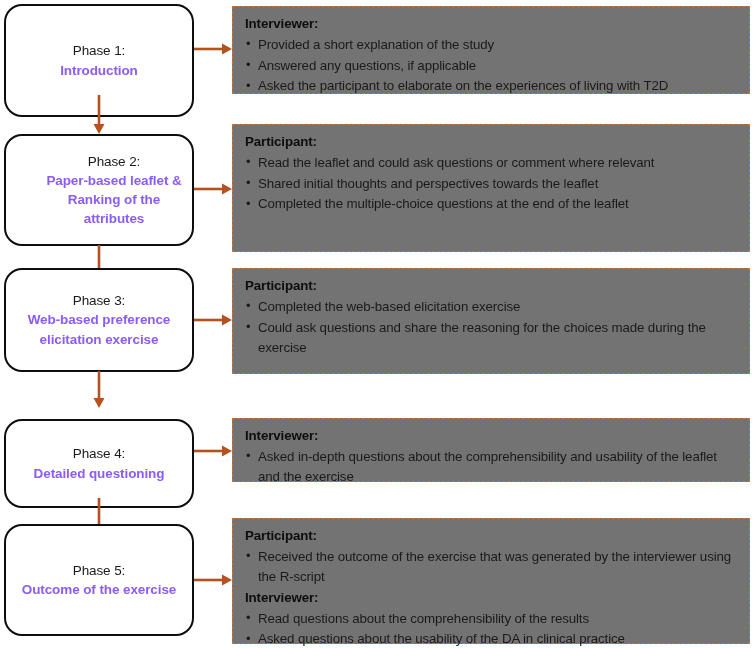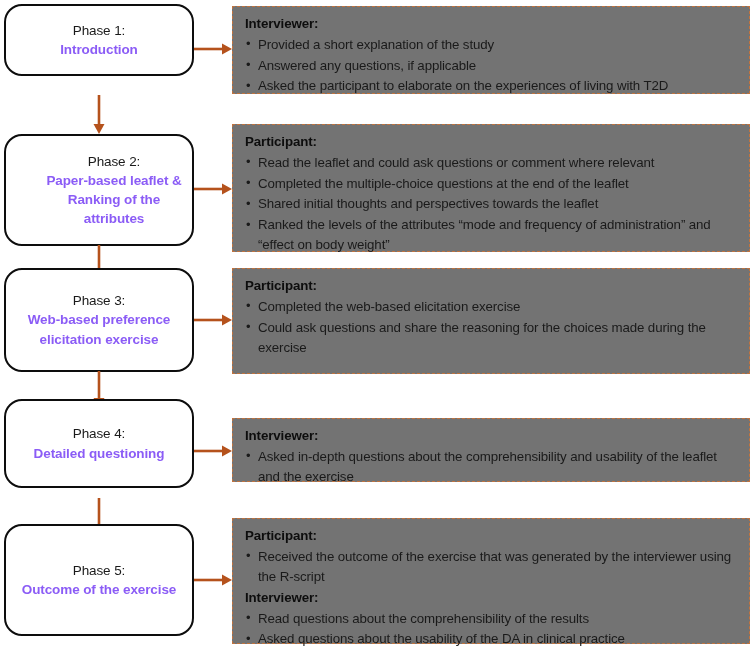--- a/index.html
+++ b/index.html
@@ -100,21 +100,21 @@
     position: absolute;
     pointer-events: none;
   }
   .arrow-h svg, .arrow-v svg { display: block; }
 </style>
 </head>
 <body>
 
 <div id="flow">
 
-  <div class="phase-box" style="top:4px; height:72px;">
+  <div class="phase-box" style="top:4px; height:113px;">
     <div class="phase-label">Phase 1:</div>
     <div class="phase-title">Introduction</div>
   </div>
 
   <div class="detail-box" style="top:6px; height:88px;">
     <div class="detail-heading">Interviewer:</div>
     <ul class="detail-list">
       <li>Provided a short explanation of the study</li>
       <li>Answered any questions, if applicable</li>
       <li>Asked the participant to elaborate on the experiences of living with T2D</li>
@@ -137,23 +137,22 @@
 
   <div class="phase-box" style="top:134px; height:112px;padding-left:40px;">
     <div class="phase-label">Phase 2:</div>
     <div class="phase-title">Paper-based leaflet &amp; Ranking of the attributes</div>
   </div>
 
   <div class="detail-box" style="top:124px; height:128px;">
     <div class="detail-heading">Participant:</div>
     <ul class="detail-list">
       <li>Read the leaflet and could ask questions or comment where relevant</li>
+      <li>Shared initial thoughts and perspectives towards the leaflet</li>
       <li>Completed the multiple-choice questions at the end of the leaflet</li>
-      <li>Shared initial thoughts and perspectives towards the leaflet</li>
-      <li>Ranked the levels of the attributes “mode and frequency of administration” and “effect on body weight”</li>
     </ul>
   </div>
 
   <div class="arrow-h" style="left:194px; top:182px; width:40px; height:14px;">
     <svg width="40" height="14" viewBox="0 0 40 14">
       <line x1="0" y1="7" x2="29" y2="7" stroke="#b5521c" stroke-width="2.6"></line>
       <polygon points="28,1.5 38,7 28,12.5" fill="#b5521c"></polygon>
     </svg>
   </div>
   <div class="arrow-v" style="left:92px; top:245px; width:14px; height:38px;">
@@ -182,21 +181,21 @@
       <polygon points="28,1.5 38,7 28,12.5" fill="#b5521c"></polygon>
     </svg>
   </div>
   <div class="arrow-v" style="left:92px; top:371px; width:14px; height:38px;">
     <svg width="14" height="38" viewBox="0 0 14 38">
       <line x1="7" y1="0" x2="7" y2="28" stroke="#b5521c" stroke-width="2.6"></line>
       <polygon points="1.5,27 7,37 12.5,27" fill="#b5521c"></polygon>
     </svg>
   </div>
 
-  <div class="phase-box" style="top:399px; height:89px;">
+  <div class="phase-box" style="top:419px; height:89px;">
     <div class="phase-label">Phase 4:</div>
     <div class="phase-title">Detailed questioning</div>
   </div>
 
   <div class="detail-box" style="top:418px; height:64px;">
     <div class="detail-heading">Interviewer:</div>
     <ul class="detail-list">
       <li>Asked in-depth questions about the comprehensibility and usability of the leaflet and the exercise</li>
     </ul>
   </div>

